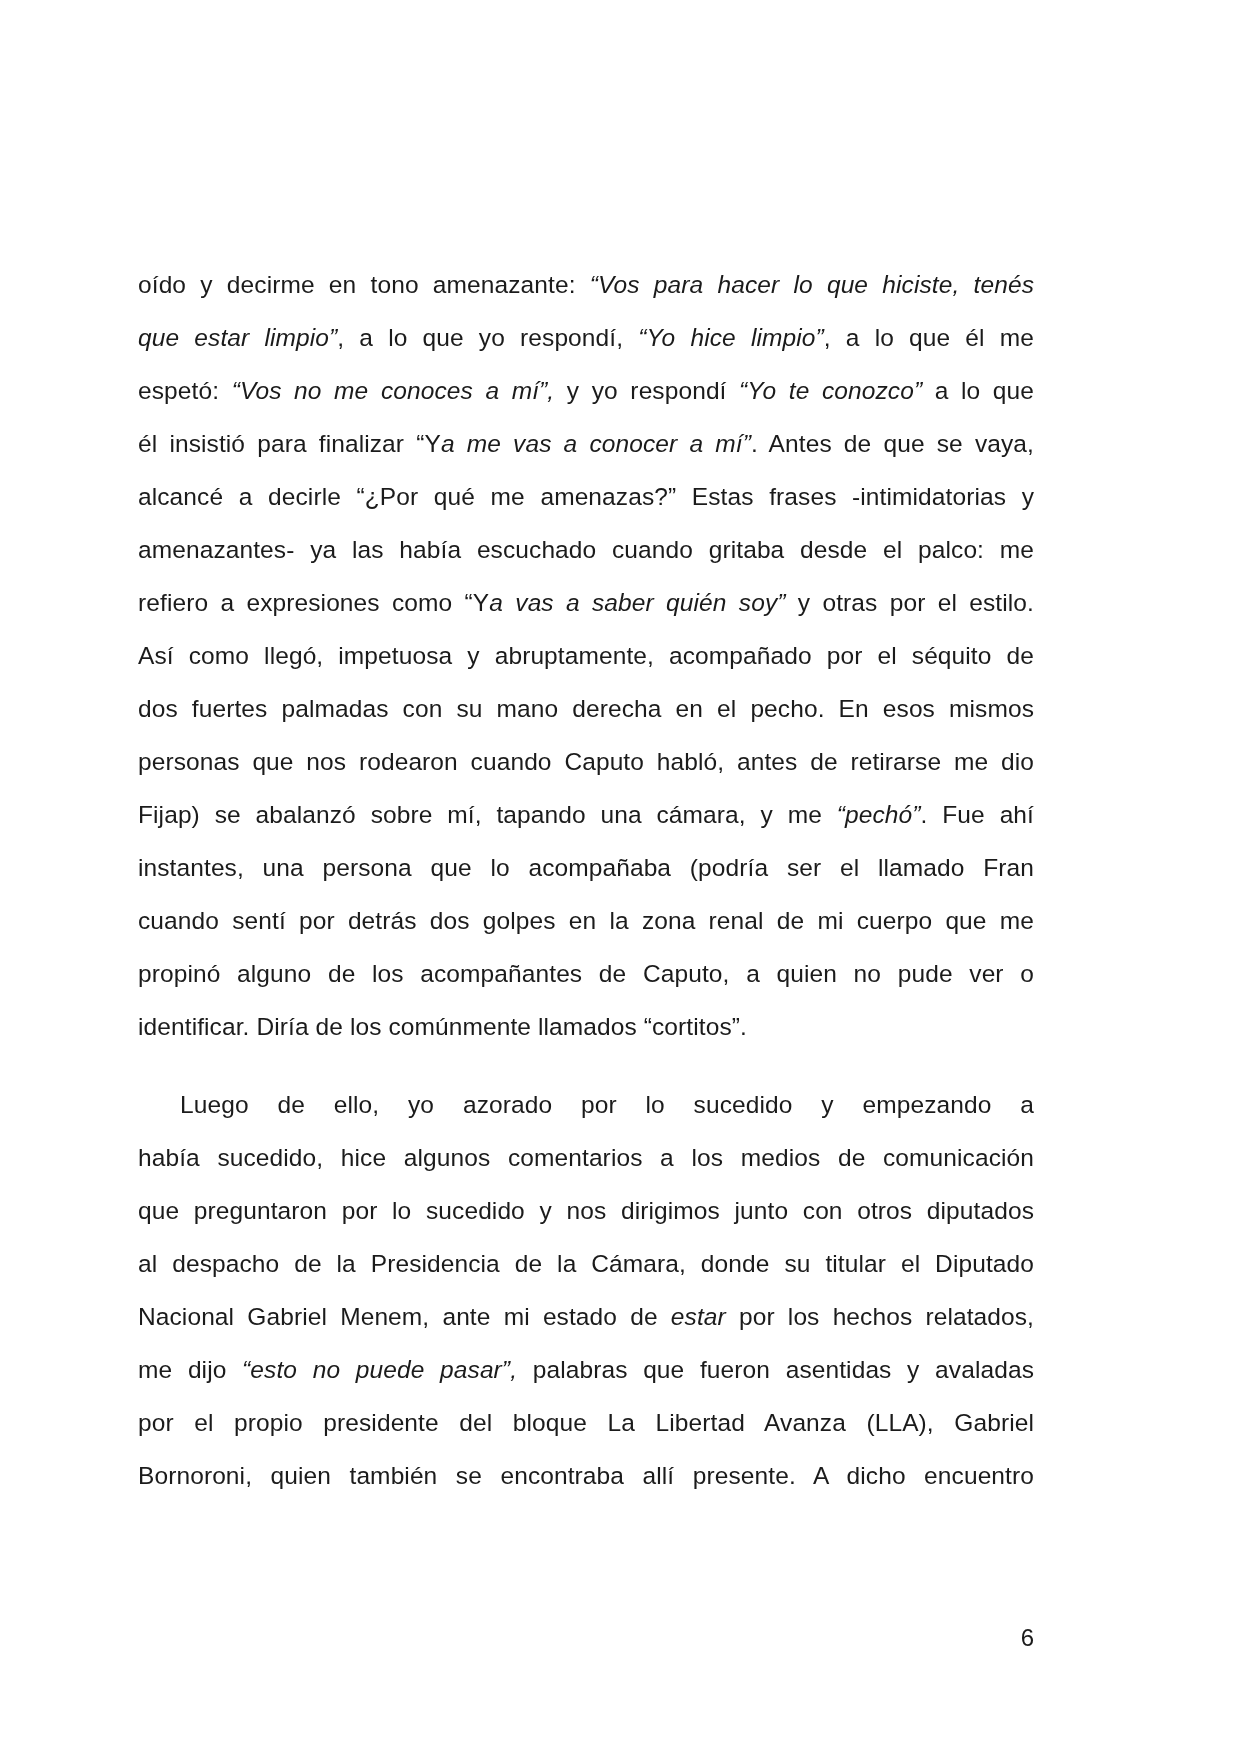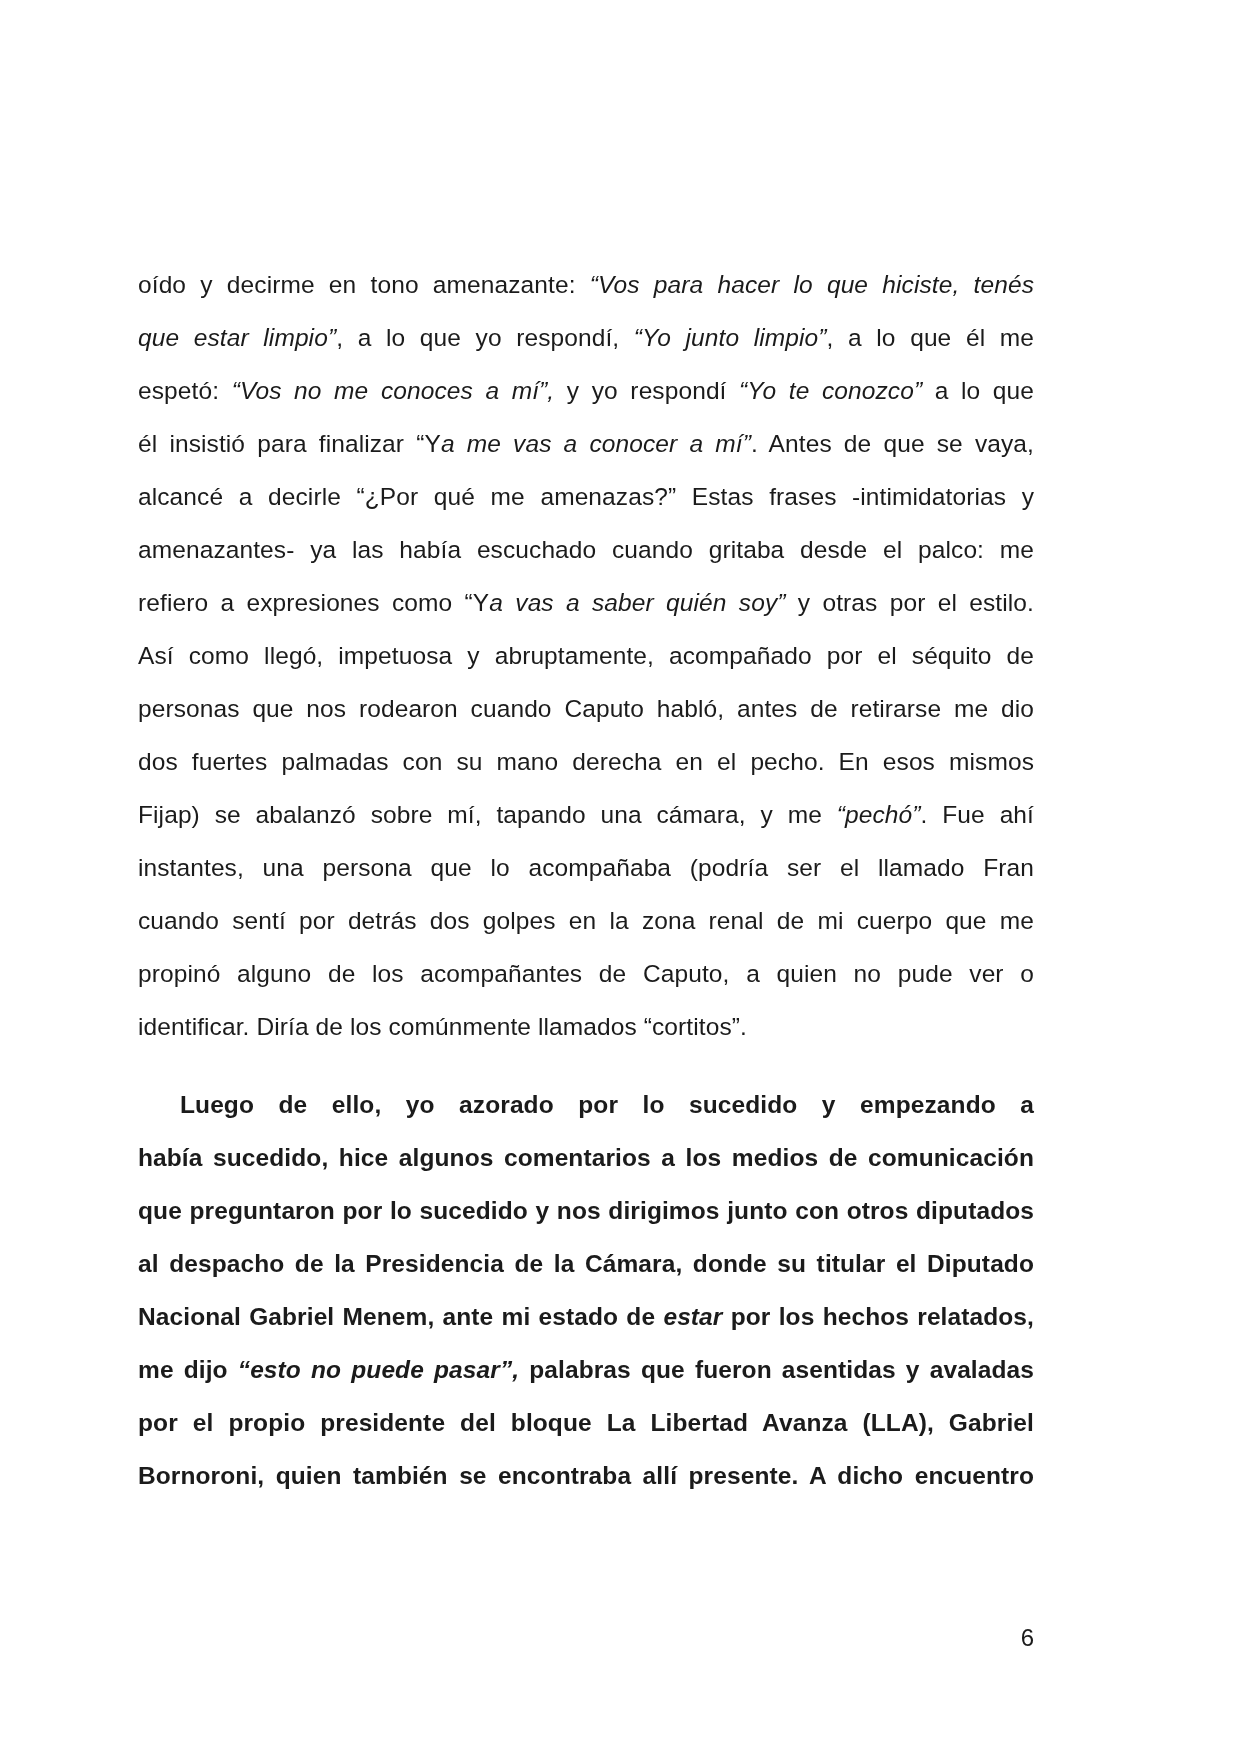--- a/index.html
+++ b/index.html
@@ -16,21 +16,21 @@
     color: #1b1b1b;
     overflow: hidden;
   }
   .text-block {
     position: absolute;
     left: 138px;
     top: 258px;
     width: 896px;
   }
   .para { margin: 0; }
-  .para + .para { margin-top: 25px; font-weight: bold; }
+  .para + .para { margin-top: 25px; }
   .line {
     height: 53px;
     line-height: 53px;
     font-size: 24.5px;
     text-align: justify;
     text-align-last: justify;
     letter-spacing: 0.1px;
   }
   .line.last { text-align-last: left; }
   .line.indent { text-indent: 42px; }
@@ -45,29 +45,29 @@
     line-height: 40px;
   }
 </style>
 </head>
 <body>
 
 <div class="page">
   <div class="text-block">
       <div class="para">
         <div class="line"><span>oído y decirme en tono amenazante: </span><span class="it">“Vos para hacer lo que hiciste, tenés</span></div>
-        <div class="line"><span class="it">que estar limpio”</span><span>, a lo que yo respondí, </span><span class="it">“Yo junto limpio”</span><span>, a lo que él me</span></div>
+        <div class="line"><span class="it">que estar limpio”</span><span>, a lo que yo respondí, </span><span class="it">“Yo hice limpio”</span><span>, a lo que él me</span></div>
         <div class="line"><span>espetó: </span><span class="it">“Vos no me conoces a mí”,</span><span> y yo respondí </span><span class="it">“Yo te conozco”</span><span> a lo que</span></div>
         <div class="line"><span>él insistió para finalizar “Y</span><span class="it">a me vas a conocer a mí”</span><span>. Antes de que se vaya,</span></div>
         <div class="line"><span>alcancé a decirle “¿Por qué me amenazas?” Estas frases -intimidatorias y</span></div>
         <div class="line"><span>amenazantes- ya las había escuchado cuando gritaba desde el palco: me</span></div>
         <div class="line"><span>refiero a expresiones como “Y</span><span class="it">a vas a saber quién soy”</span><span> y otras por el estilo.</span></div>
         <div class="line"><span>Así como llegó, impetuosa y abruptamente, acompañado por el séquito de</span></div>
+        <div class="line"><span>dos fuertes palmadas con su mano derecha en el pecho. En esos mismos</span></div>
         <div class="line"><span>personas que nos rodearon cuando Caputo habló, antes de retirarse me dio</span></div>
-        <div class="line"><span>dos fuertes palmadas con su mano derecha en el pecho. En esos mismos</span></div>
         <div class="line"><span>Fijap) se abalanzó sobre mí, tapando una cámara, y me </span><span class="it">“pechó”</span><span>. Fue ahí</span></div>
         <div class="line"><span>instantes, una persona que lo acompañaba (podría ser el llamado Fran</span></div>
         <div class="line"><span>cuando sentí por detrás dos golpes en la zona renal de mi cuerpo que me</span></div>
         <div class="line"><span>propinó alguno de los acompañantes de Caputo, a quien no pude ver o</span></div>
         <div class="line last"><span>identificar. Diría de los comúnmente llamados “cortitos”.</span></div>
       </div>
       <div class="para">
         <div class="line indent"><span>Luego de ello, yo azorado por lo sucedido y empezando a</span></div>
         <div class="line"><span>había sucedido, hice algunos comentarios a los medios de comunicación</span></div>
         <div class="line"><span>que preguntaron por lo sucedido y nos dirigimos junto con otros diputados</span></div>

